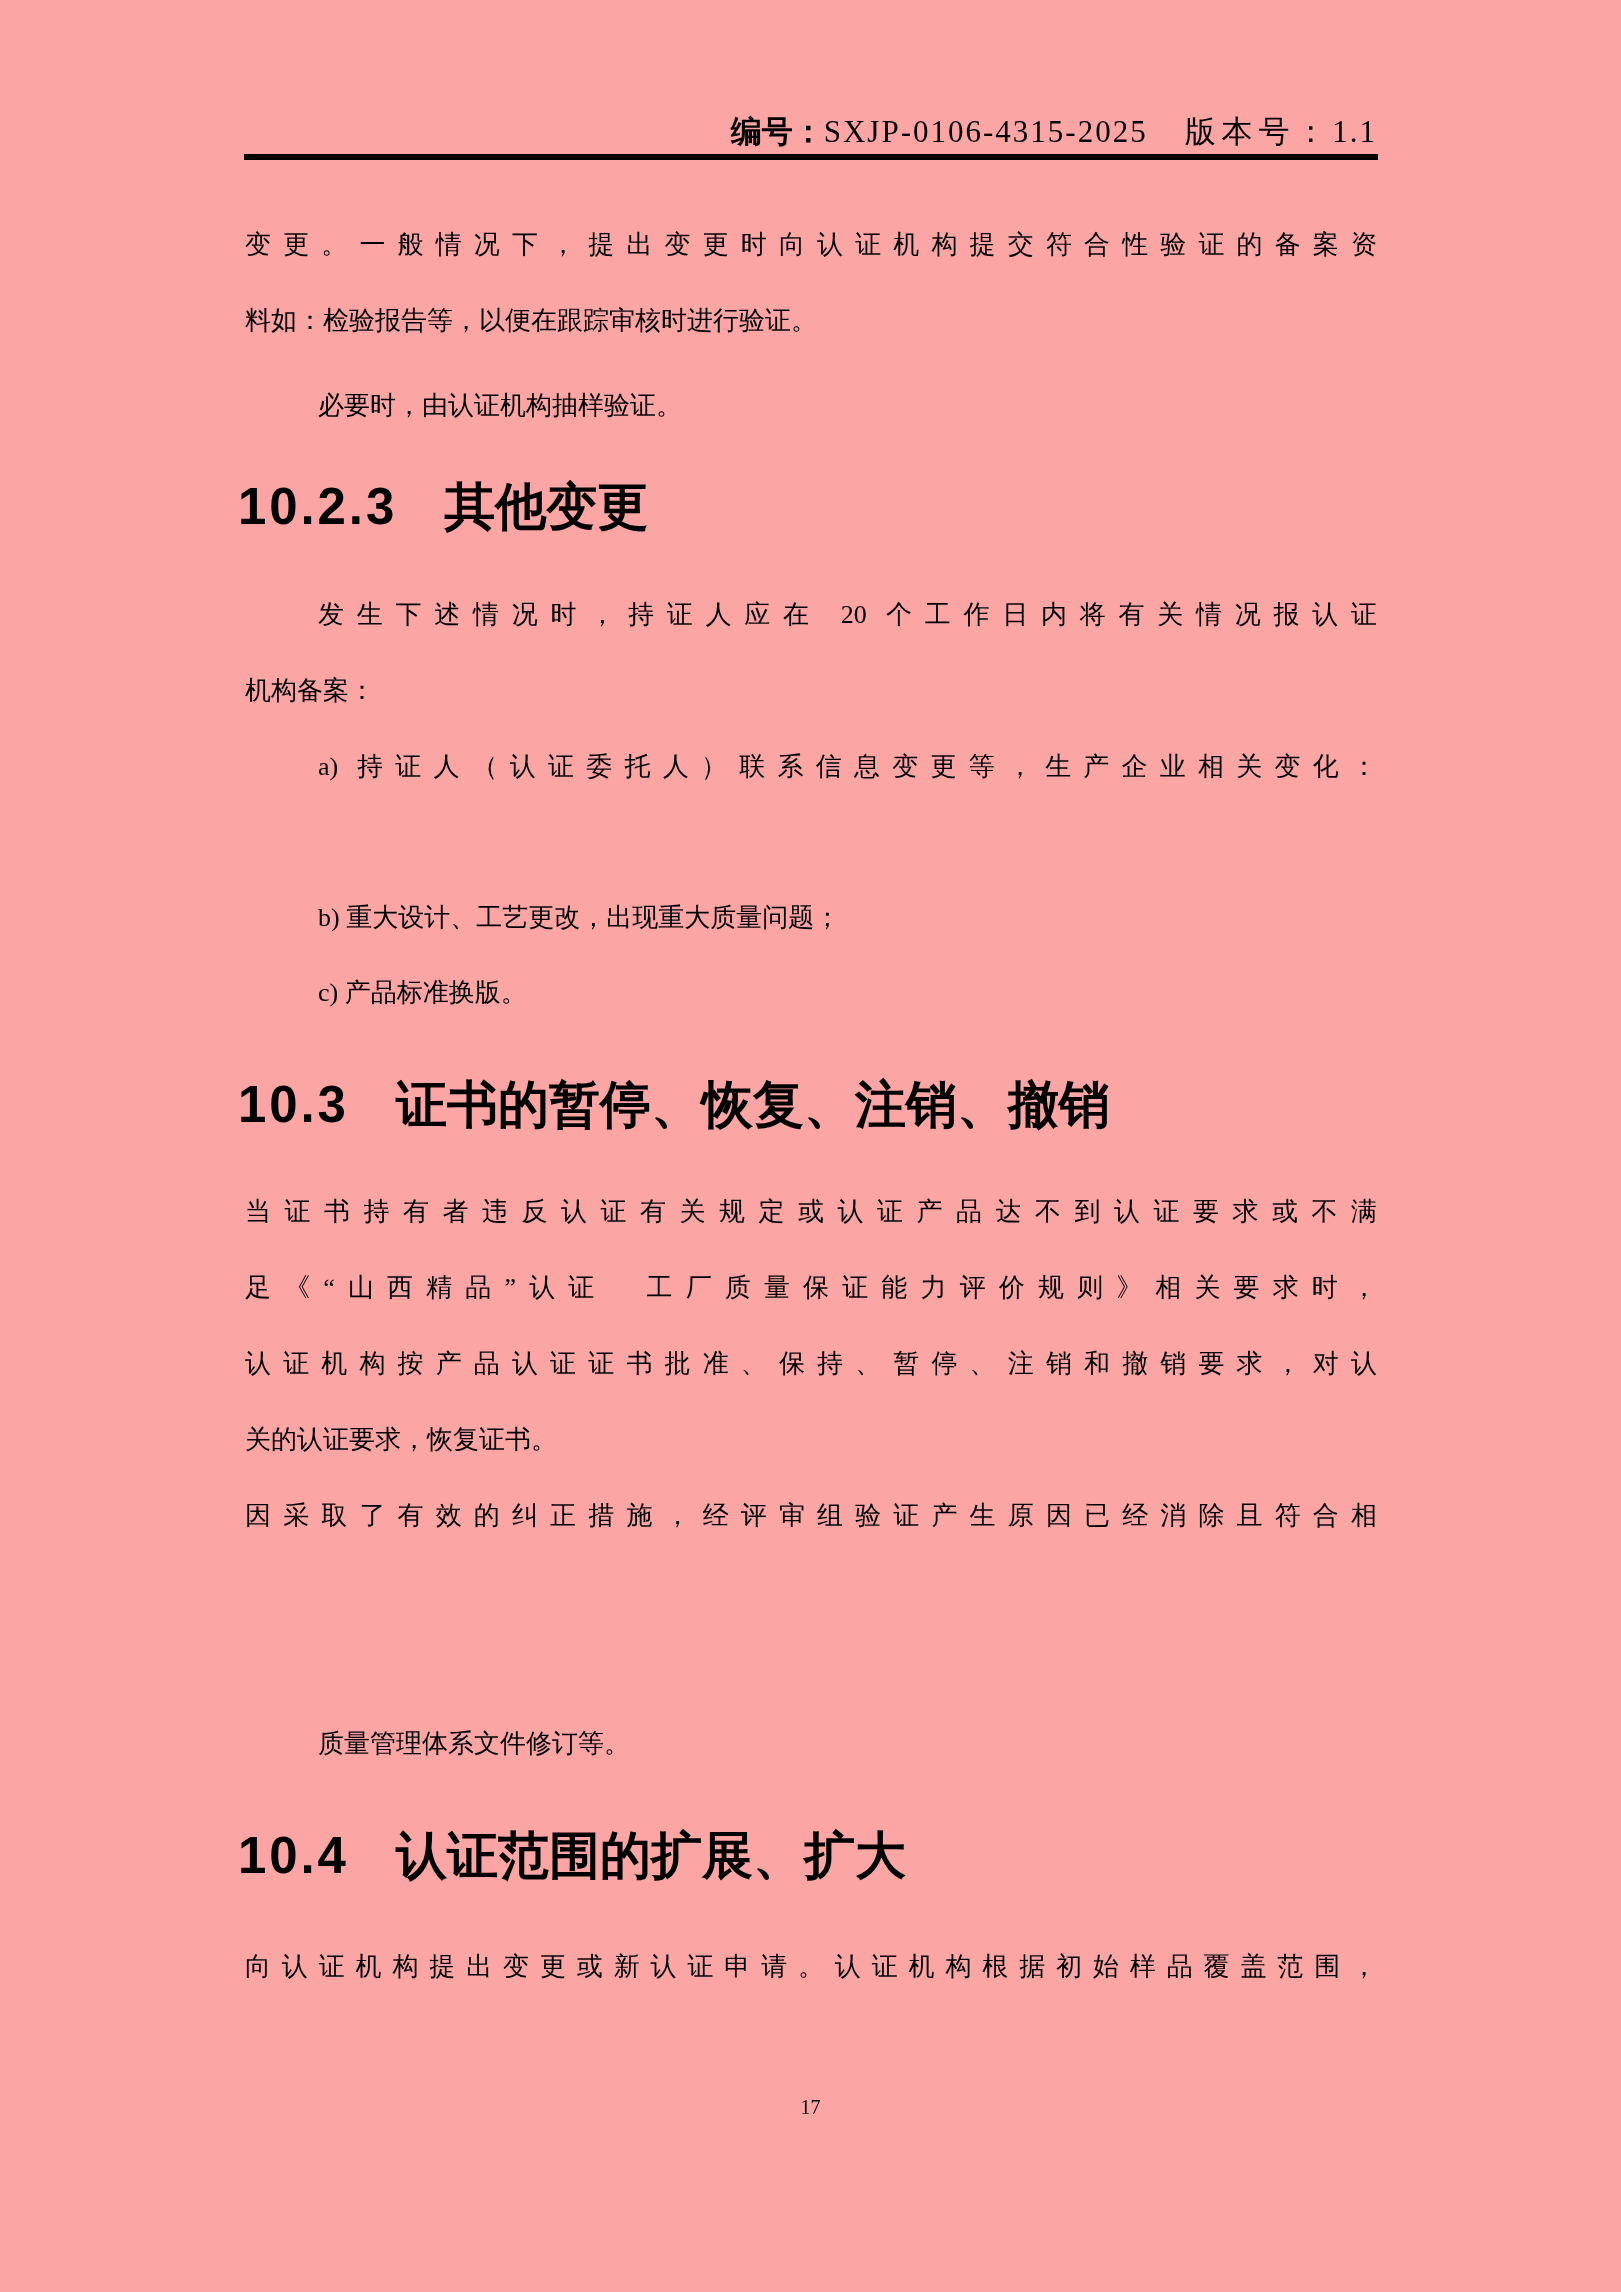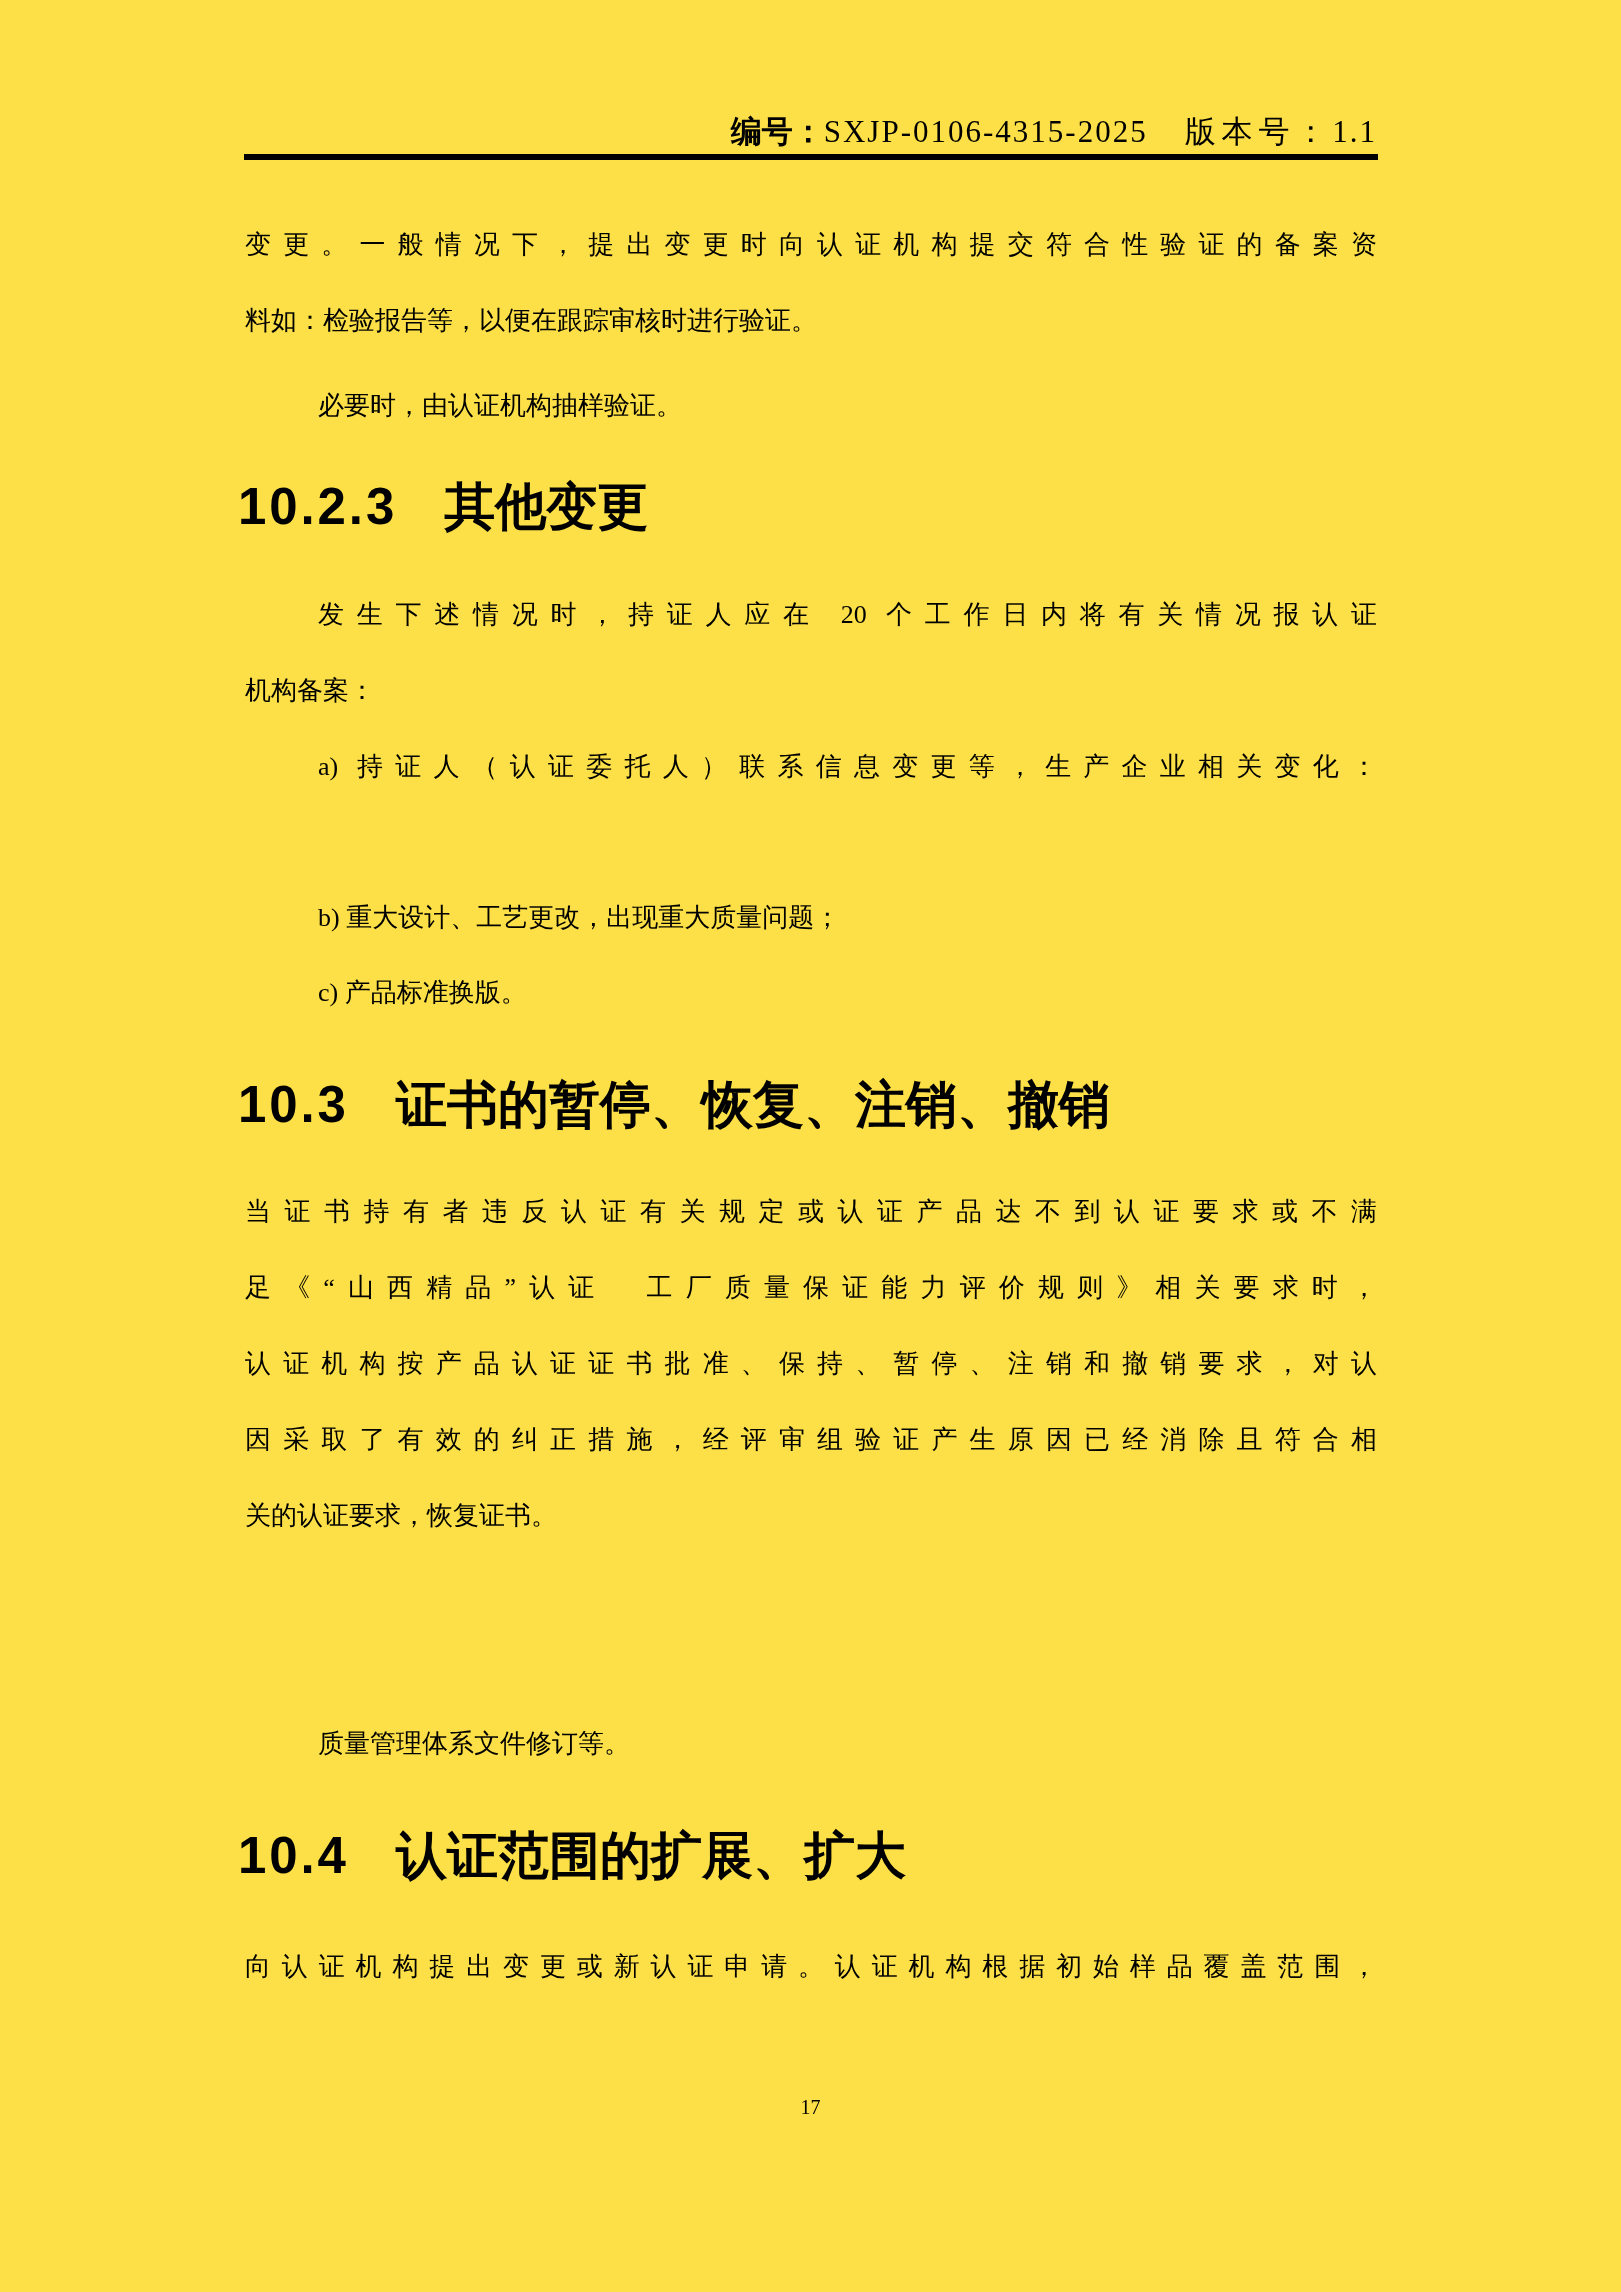--- a/index.html
+++ b/index.html
@@ -5,21 +5,21 @@
   html, body {
     margin: 0;
     padding: 0;
     background: #e8e8e8;
   }
   .page {
     position: relative;
     width: 1621px;
     height: 2293px;
     margin: 0 auto;
-    background: #fde047;
+    background: #fca5a5;
     color: #000000;
     font-family: "Liberation Serif", "DejaVu Serif", serif;
     overflow: hidden;
   }
   
   .header {
     position: absolute;
     top: 108px;
     right: 244px;
     height: 47px;
@@ -133,22 +133,22 @@
   </div>
 
   <div class="heading" style="top:1075px">
     <span class="hnum">10.3</span><span>证书的暂停、恢复、注销、撤销</span>
   </div>
 
   <div class="block" style="top:1174px">
     <div class="line jf">当证书持有者违反认证有关规定或认证产品达不到认证要求或不满</div>
     <div class="line jf">足《“山西精品”认证　工厂质量保证能力评价规则》相关要求时，</div>
     <div class="line jf">认证机构按产品认证证书批准、保持、暂停、注销和撤销要求，对认</div>
+    <div class="line">关的认证要求，恢复证书。</div>
     <div class="line jf">因采取了有效的纠正措施，经评审组验证产生原因已经消除且符合相</div>
-    <div class="line">关的认证要求，恢复证书。</div>
   </div>
 
   <div class="block" style="top:1706px">
     <div class="line ind">质量管理体系文件修订等。</div>
   </div>
 
   <div class="heading" style="top:1826px">
     <span class="hnum">10.4</span><span>认证范围的扩展、扩大</span>
   </div>
 

